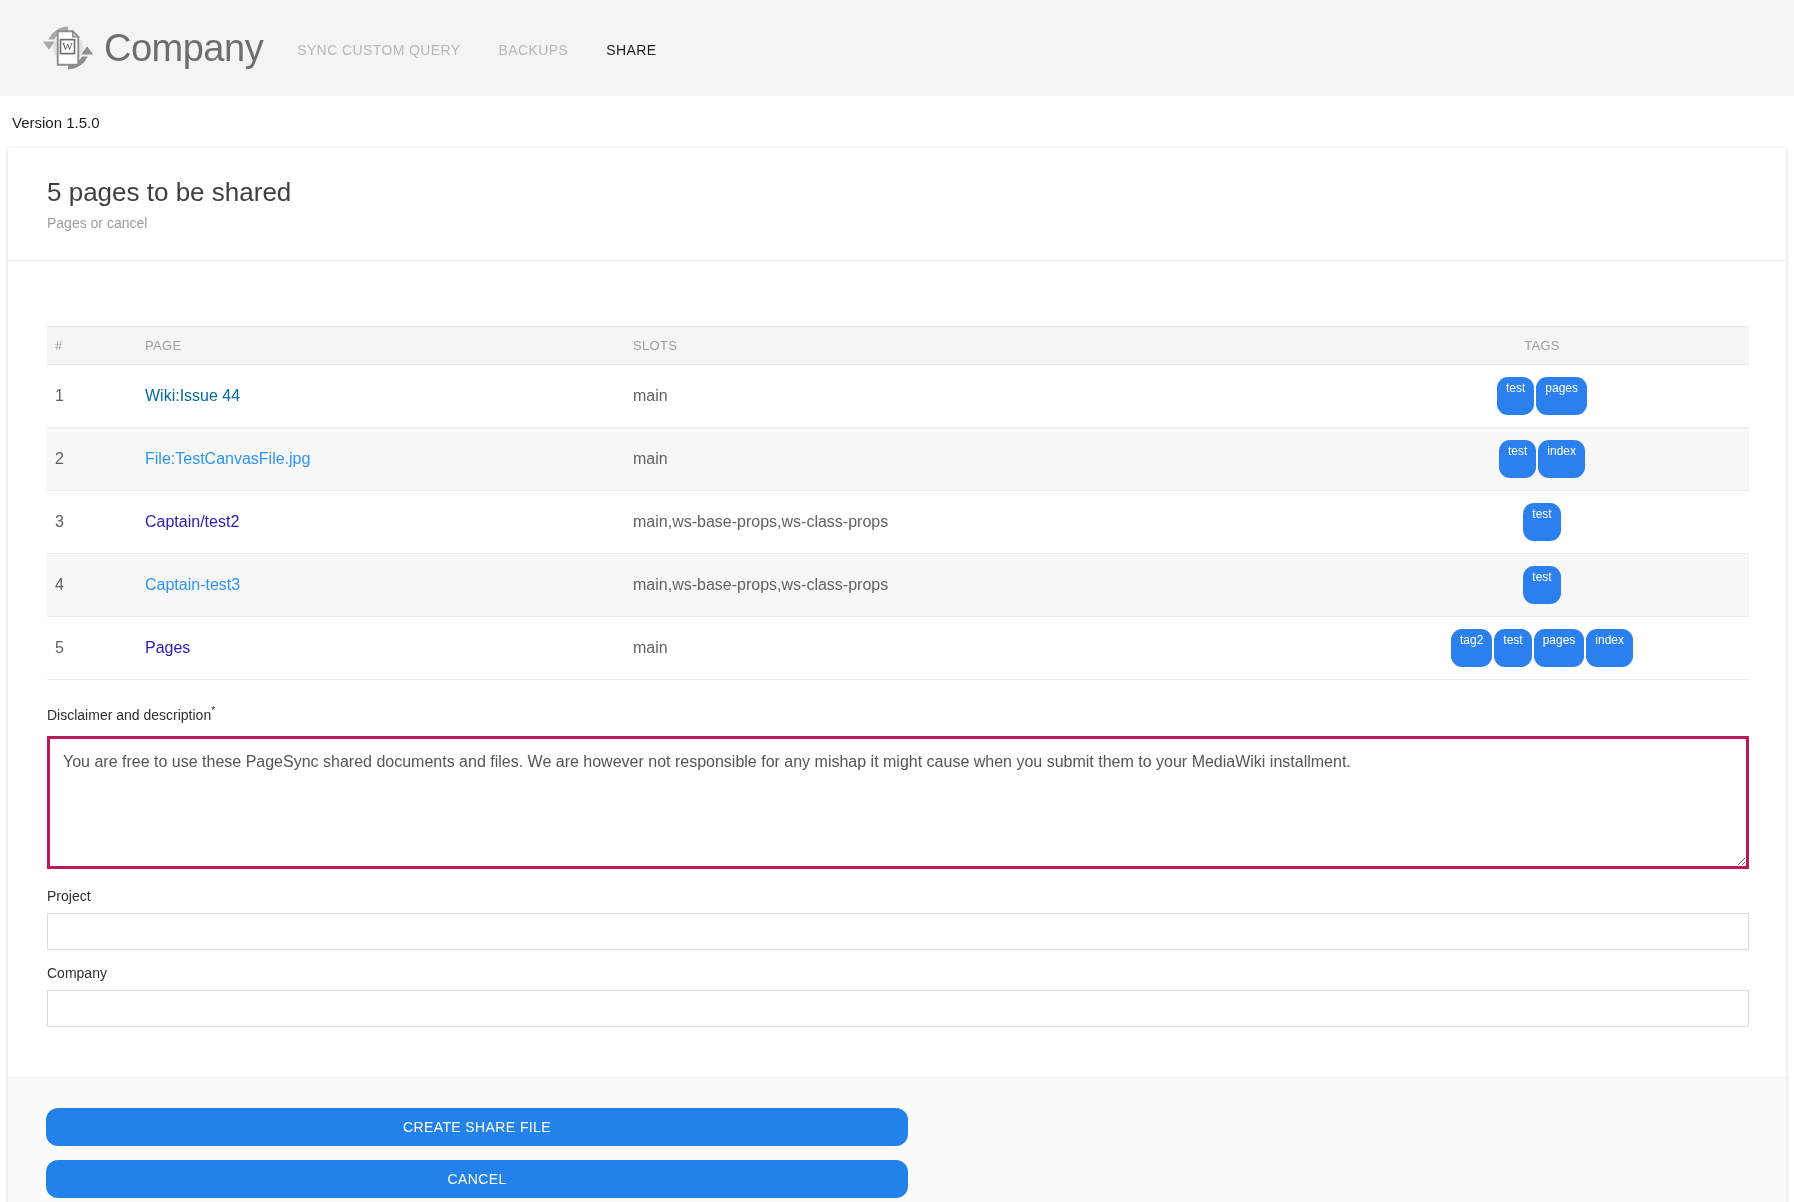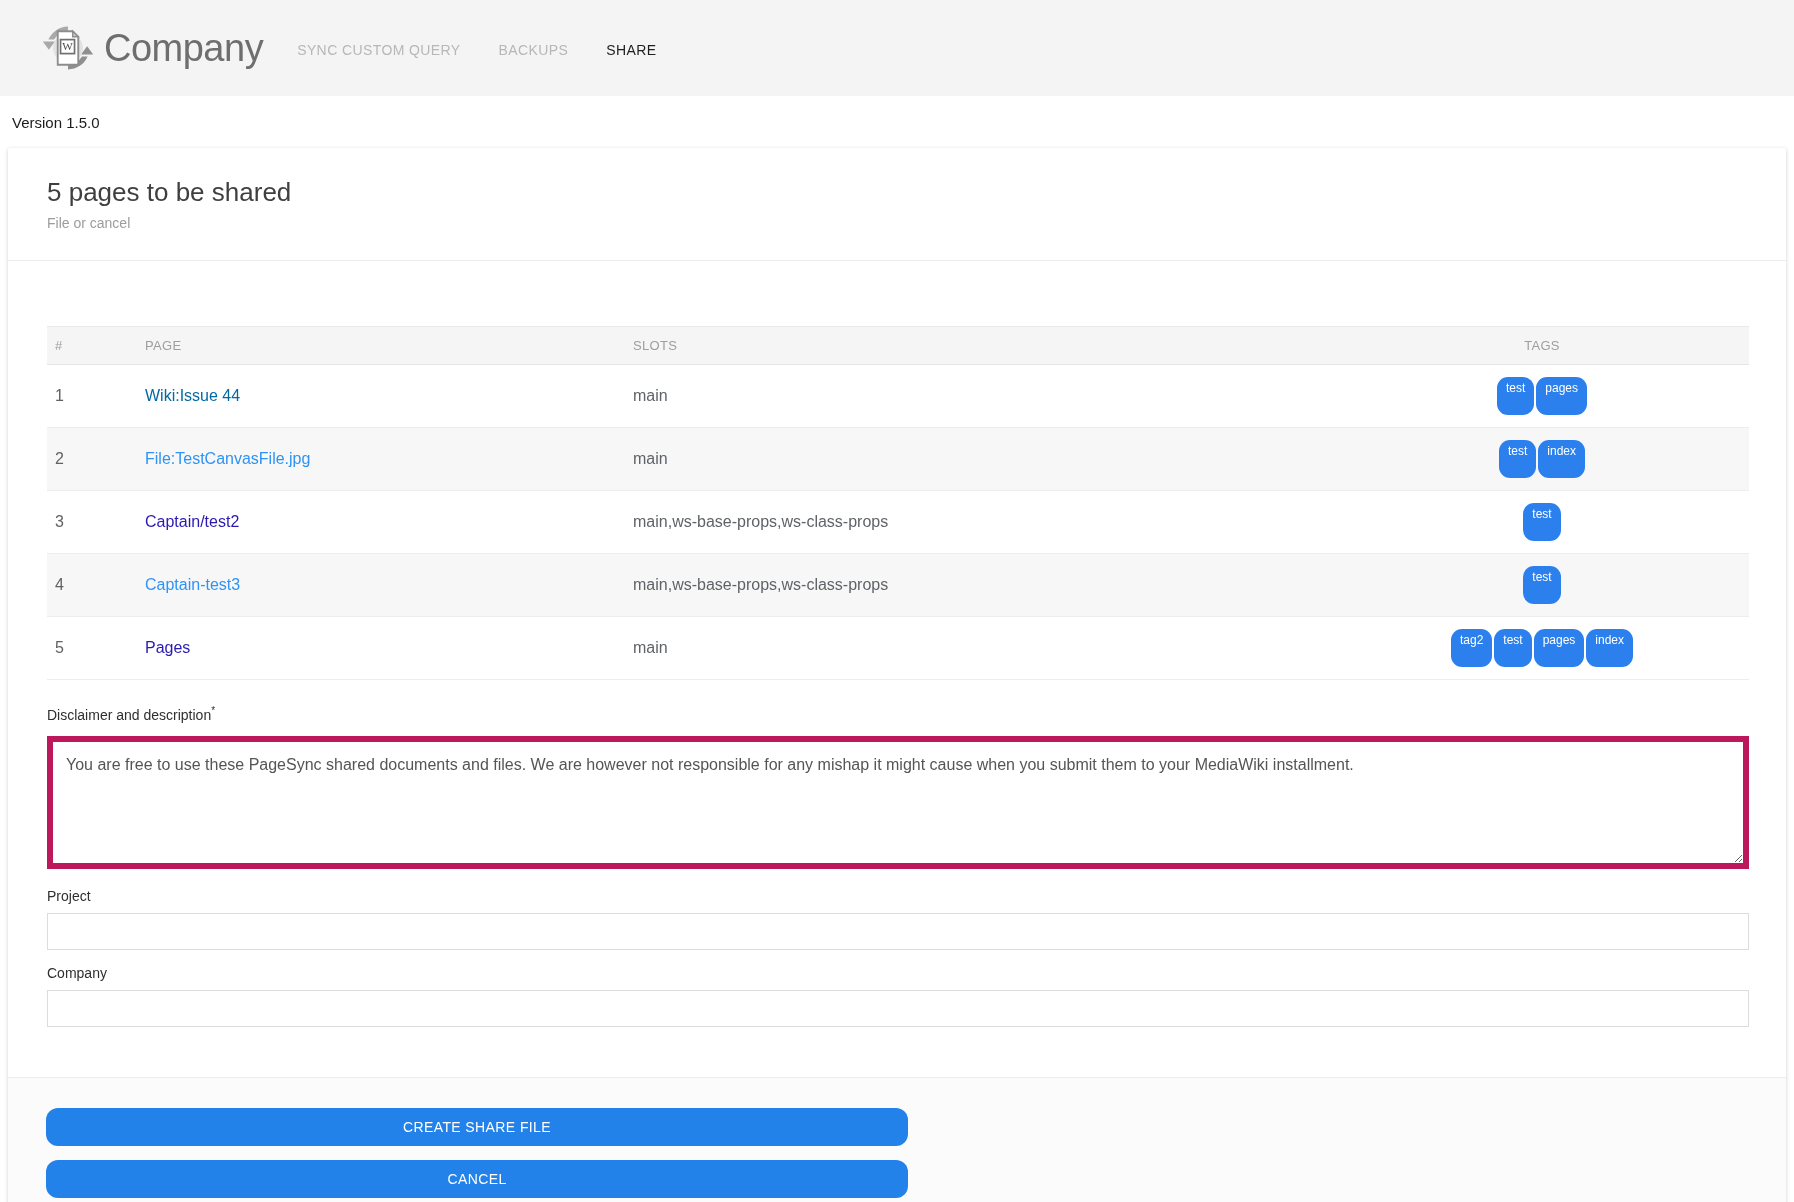--- a/index.html
+++ b/index.html
@@ -126,21 +126,21 @@
     font-size: 14px;
     color: #2f2f2f;
     line-height: 18px;
   }
   .field-label sup { font-size: 10px; }
   .disclaimer-textarea {
     display: block;
     width: 100%;
     height: 133px;
     margin-top: 12px;
-    border: 6px solid #be185d;
+    border: 3px solid #be185d;
     padding: 11px 13px;
     font-family: "Liberation Sans", sans-serif;
     font-size: 16px;
     color: #555;
     line-height: 1.45;
     resize: vertical;
     outline: none;
     background: #fff;
   }
   .form-field { margin-top: 14px; }
@@ -207,21 +207,21 @@
     </nav>
 
 </header>
 
 <div class="version-text">Version 1.5.0</div>
 
 <section class="card">
 
   <div class="card-header">
     <h1 class="card-title">5 pages to be shared</h1>
-    <div class="card-subtitle">File or cancel</div>
+    <div class="card-subtitle">Pages or cancel</div>
   </div>
 
   <div class="divider"></div>
 
   <div class="card-content">
 
     <table class="pages-table">
       <thead>
         <tr>
           <th class="col-num">#</th>

